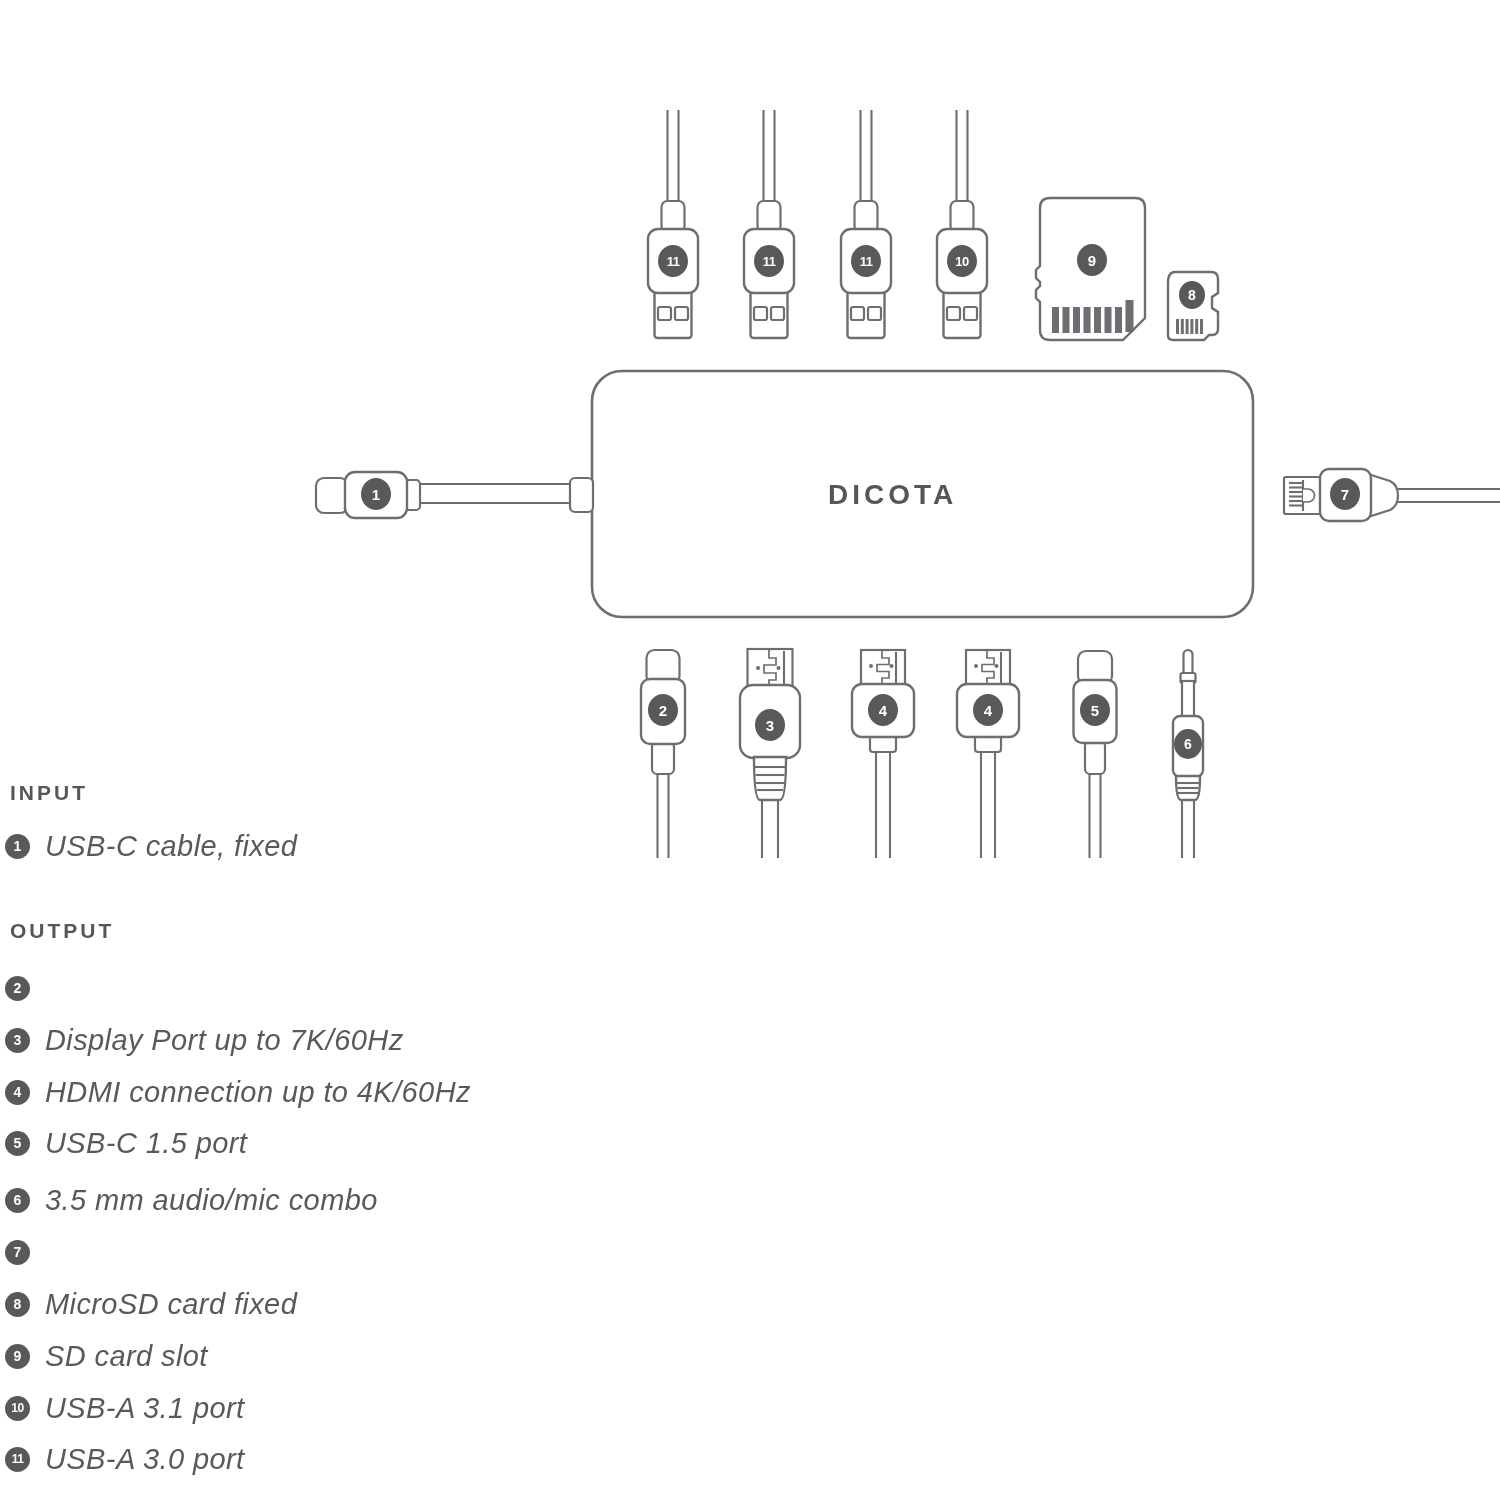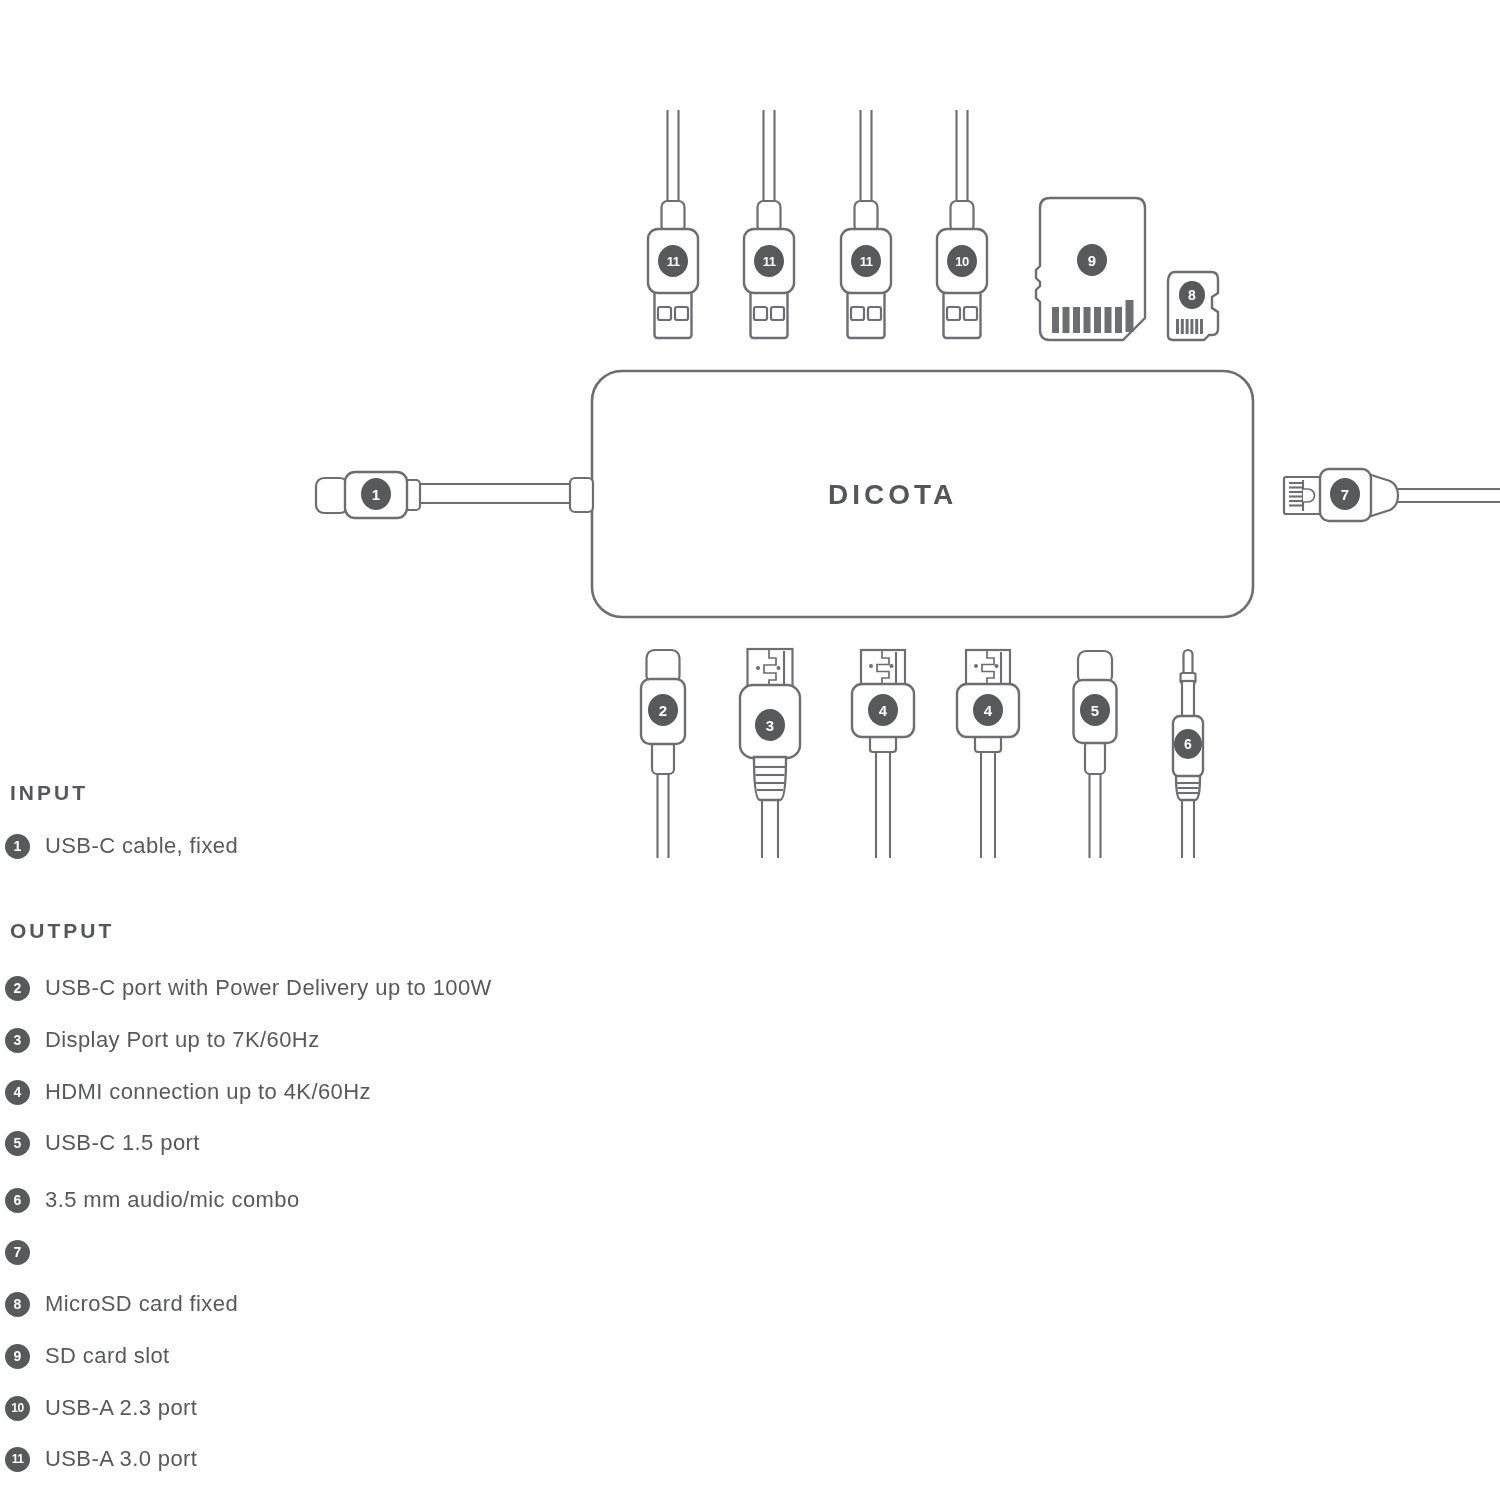--- a/index.html
+++ b/index.html
@@ -43,21 +43,21 @@
     position:absolute;left:10px;font-size:21px;font-weight:700;
     letter-spacing:3px;color:var(--heading);
   }
   .lrow{position:absolute;left:5px;height:26px;display:flex;align-items:center;}
   .lbadge{
     flex:0 0 25px;width:25px;height:25px;border-radius:50%;
     background:var(--badge);color:#fff;font-weight:bold;font-size:14px;
     display:flex;align-items:center;justify-content:center;margin-right:15px;line-height:1;
   }
   .lbadge.b2{font-size:12px;letter-spacing:-0.5px;}
-  .ltext{font-size:22px;color:var(--text);letter-spacing:0.4px;white-space:nowrap;}
+  .ltext{font-size:29px;color:var(--text);letter-spacing:0.4px;white-space:nowrap;font-style:italic;}
 </style>
 </head>
 <body>
 
 <div class="canvas">
 
   <svg class="diagram" width="1500" height="900" viewBox="0 0 1500 900">
 
     <g>
       <rect class="o hvy" x="592" y="371" width="661" height="246" rx="30"></rect>
@@ -243,21 +243,20 @@
 
   <div class="lrow" style="top:833px">
     <span class="lbadge">1</span>
     <span class="ltext">USB-C cable, fixed</span>
   </div>
 
   <div class="lheading" style="top:919px">OUTPUT</div>
 
   <div class="lrow" style="top:975px">
     <span class="lbadge">2</span>
-    <span class="ltext">USB-C port with Power Delivery up to 100W</span>
   </div>
   <div class="lrow" style="top:1027px">
     <span class="lbadge">3</span>
     <span class="ltext">Display Port up to 7K/60Hz</span>
   </div>
   <div class="lrow" style="top:1079px">
     <span class="lbadge">4</span>
     <span class="ltext">HDMI connection up to 4K/60Hz</span>
   </div>
   <div class="lrow" style="top:1130px">
@@ -274,20 +273,20 @@
   <div class="lrow" style="top:1291px">
     <span class="lbadge">8</span>
     <span class="ltext">MicroSD card fixed</span>
   </div>
   <div class="lrow" style="top:1343px">
     <span class="lbadge">9</span>
     <span class="ltext">SD card slot</span>
   </div>
   <div class="lrow" style="top:1395px">
     <span class="lbadge b2">10</span>
-    <span class="ltext">USB-A 2.3 port</span>
+    <span class="ltext">USB-A 3.1 port</span>
   </div>
   <div class="lrow" style="top:1446px">
     <span class="lbadge b2">11</span>
     <span class="ltext">USB-A 3.0 port</span>
   </div>
 
 </div>
 
 </body></html>

